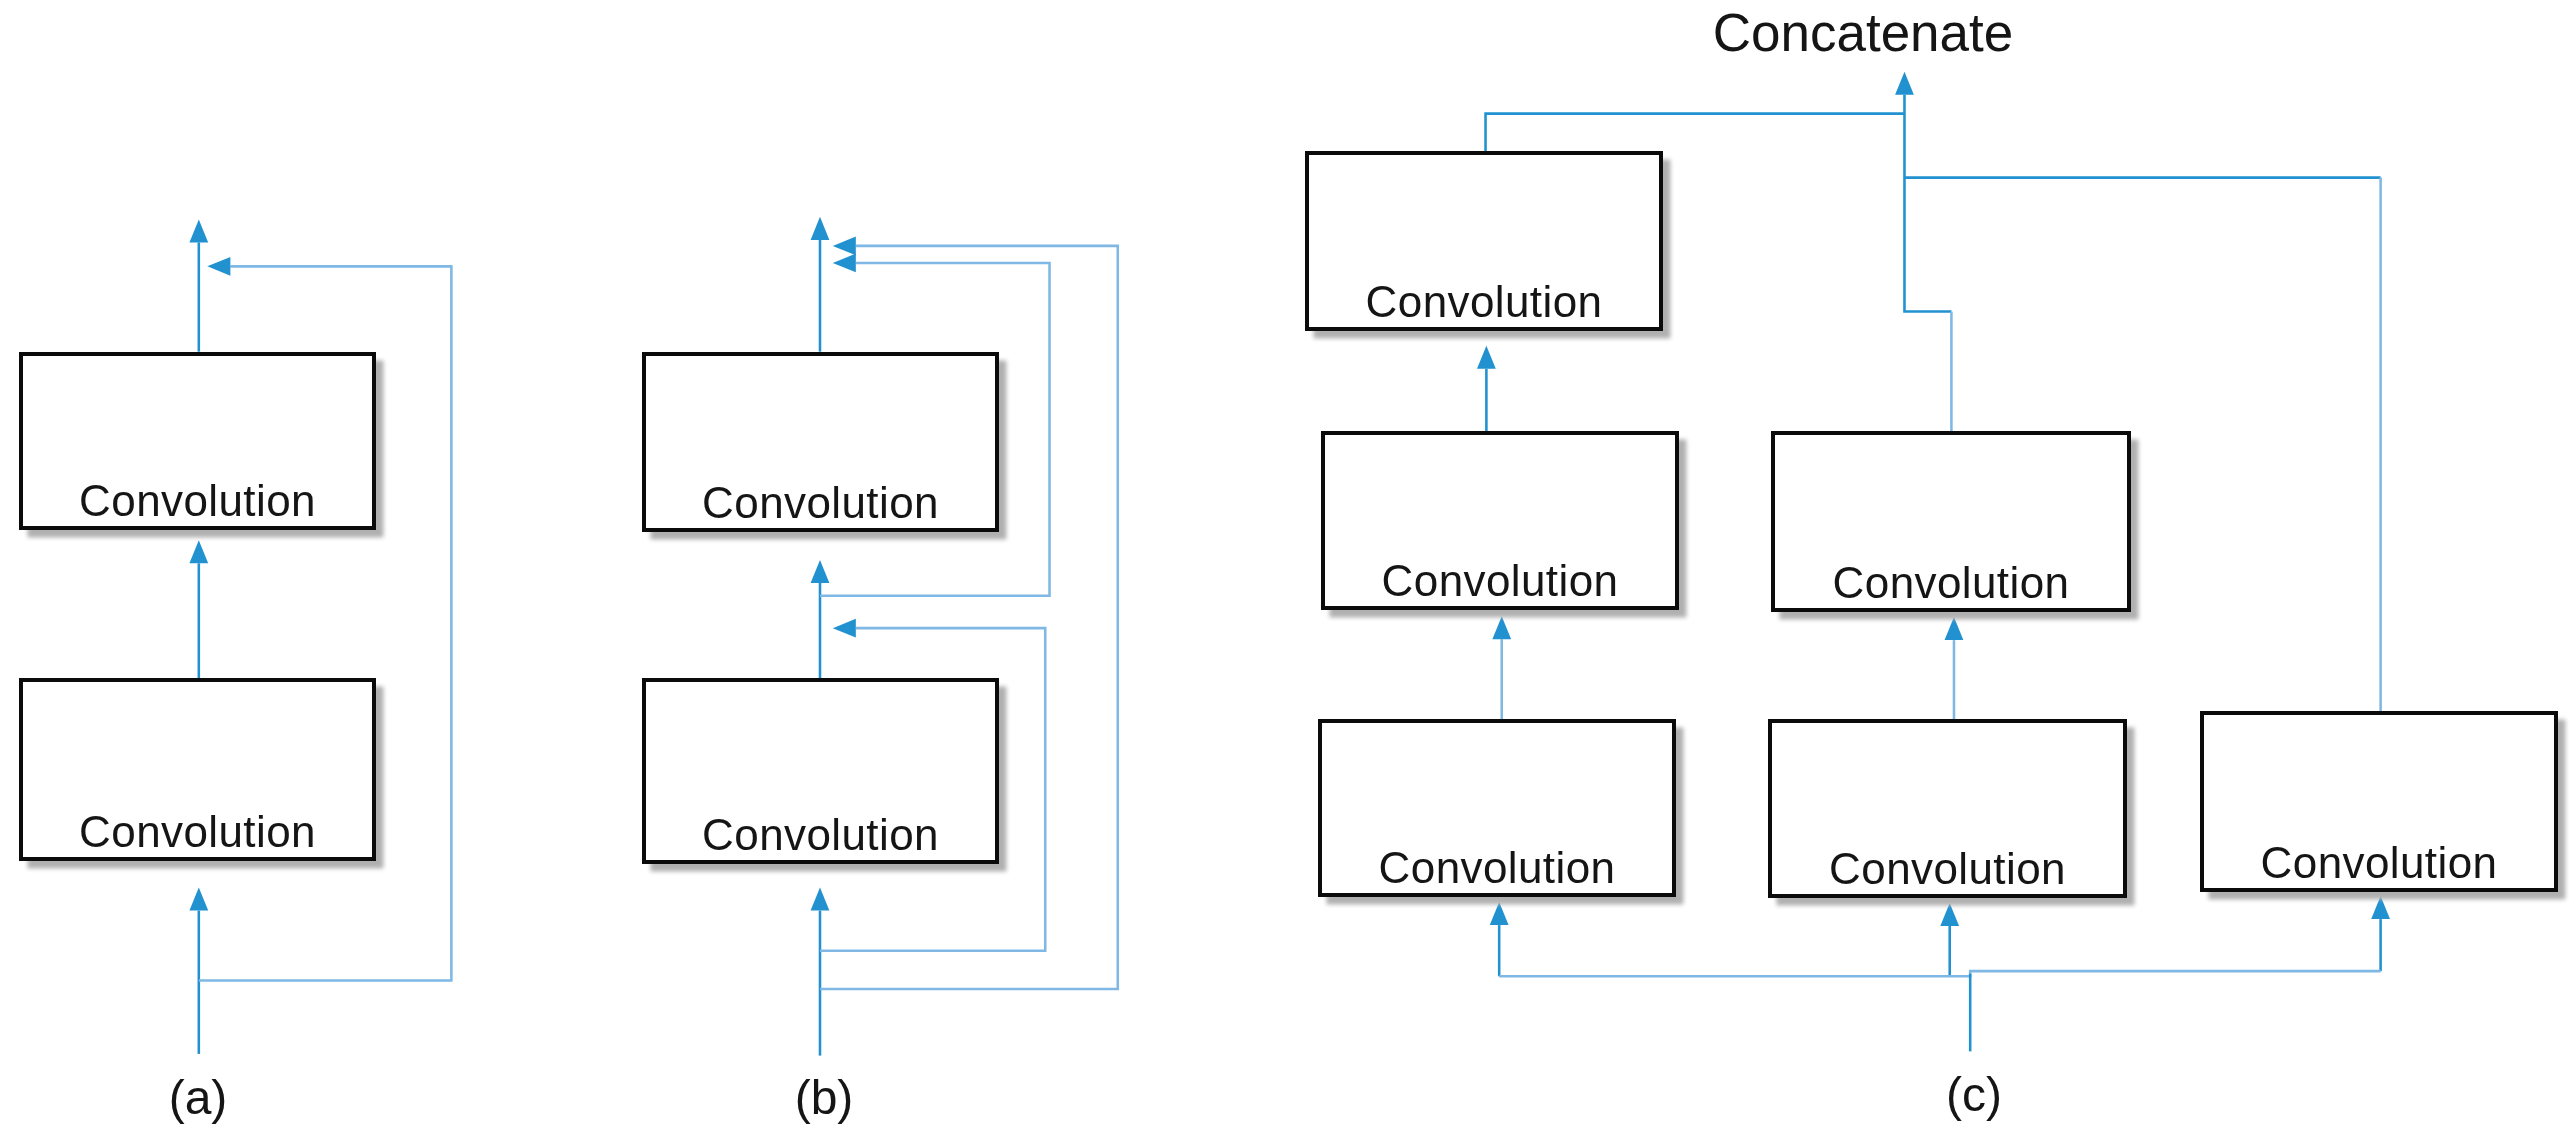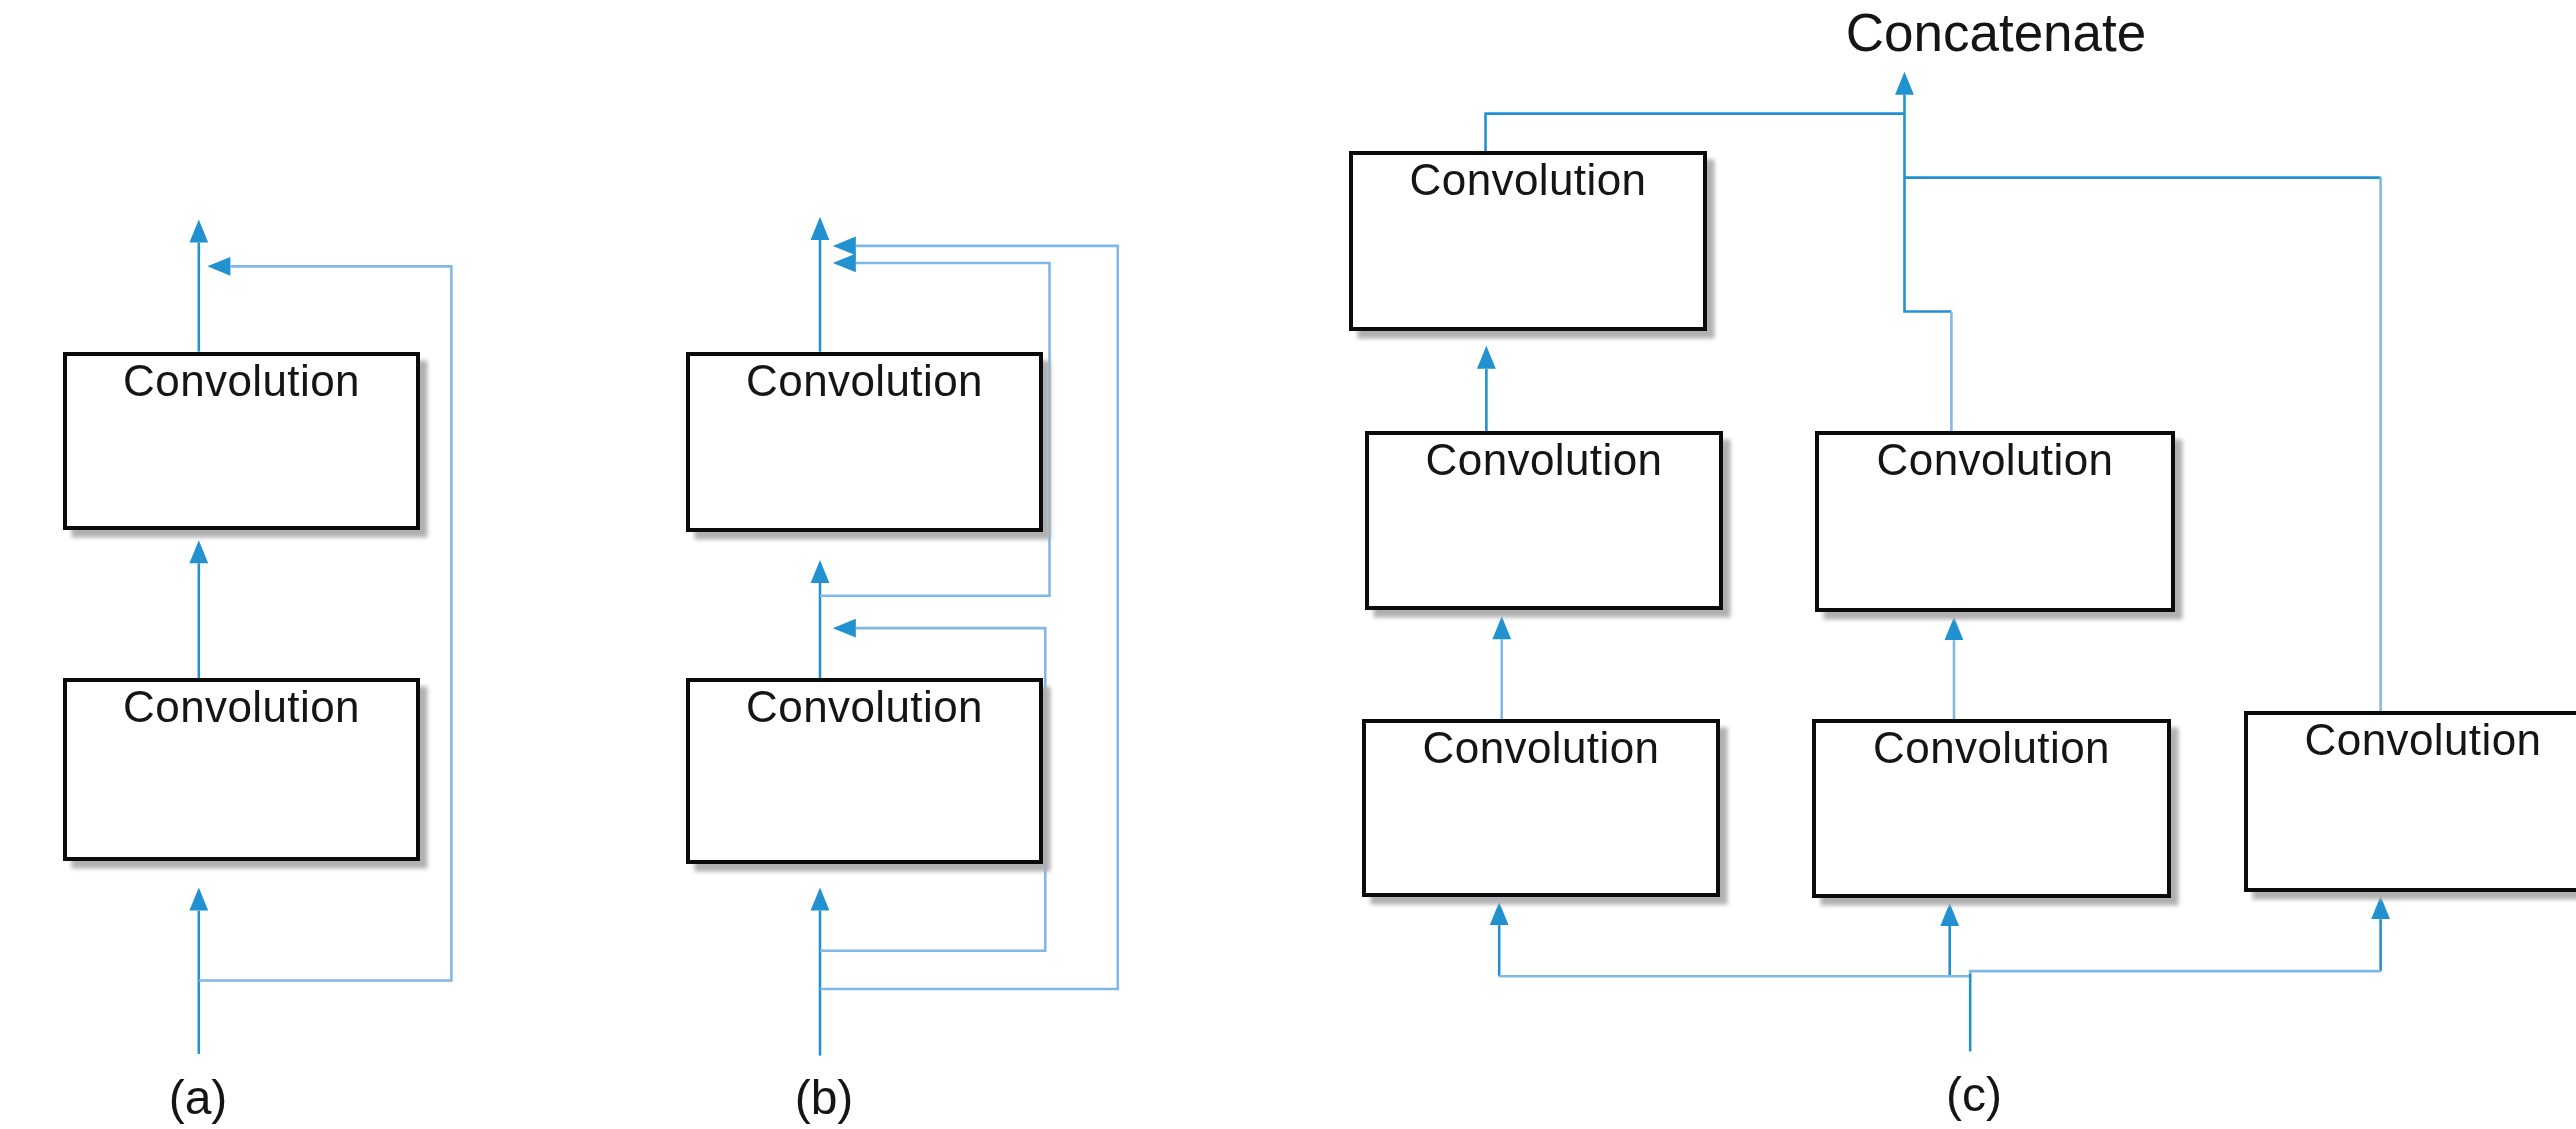--- a/index.html
+++ b/index.html
@@ -22,21 +22,21 @@
   .connector-layer path{fill:none;stroke-width:3px;}
   .lp{stroke:var(--c-primary);}
   .ll{stroke:var(--c-light);}
   .hp{fill:var(--c-primary);stroke:none;}
   .box{
     position:absolute;
     box-sizing:border-box;
     background:var(--c-fill);
     border:4.3px solid var(--c-border);
     box-shadow:7.7px 7.7px 4.3px var(--c-shadow);
-    display:flex;align-items:flex-start;justify-content:center;margin-left:44px;
+    display:flex;align-items:flex-end;justify-content:center;
   }
   .box span{
     font-size:44px;color:var(--c-text);letter-spacing:0.4px;white-space:nowrap;
   }
   .merge-label{
     position:absolute;transform:translateX(-50%);
     font-size:53px;color:var(--c-text);white-space:nowrap;
   }
   .caption{
     position:absolute;transform:translateX(-50%);
@@ -120,20 +120,20 @@
   <div class="box" style="left:1318px;top:719px;width:358px;height:178px">
     <span>Convolution</span>
   </div>
   <div class="box" style="left:1768px;top:719px;width:359px;height:179px">
     <span>Convolution</span>
   </div>
   <div class="box" style="left:2200px;top:711px;width:358px;height:181px">
     <span>Convolution</span>
   </div>
 
-  <div class="merge-label" style="left:1996px;top:1.7px">Concatenate</div>
+  <div class="merge-label" style="left:1863px;top:1.7px">Concatenate</div>
 
   <div class="caption" style="left:198px;top:1070px">(a)</div>
   <div class="caption" style="left:824px;top:1070px">(b)</div>
   <div class="caption" style="left:1974px;top:1067px">(c)</div>
 
 </div>
 
 
 </body></html>

